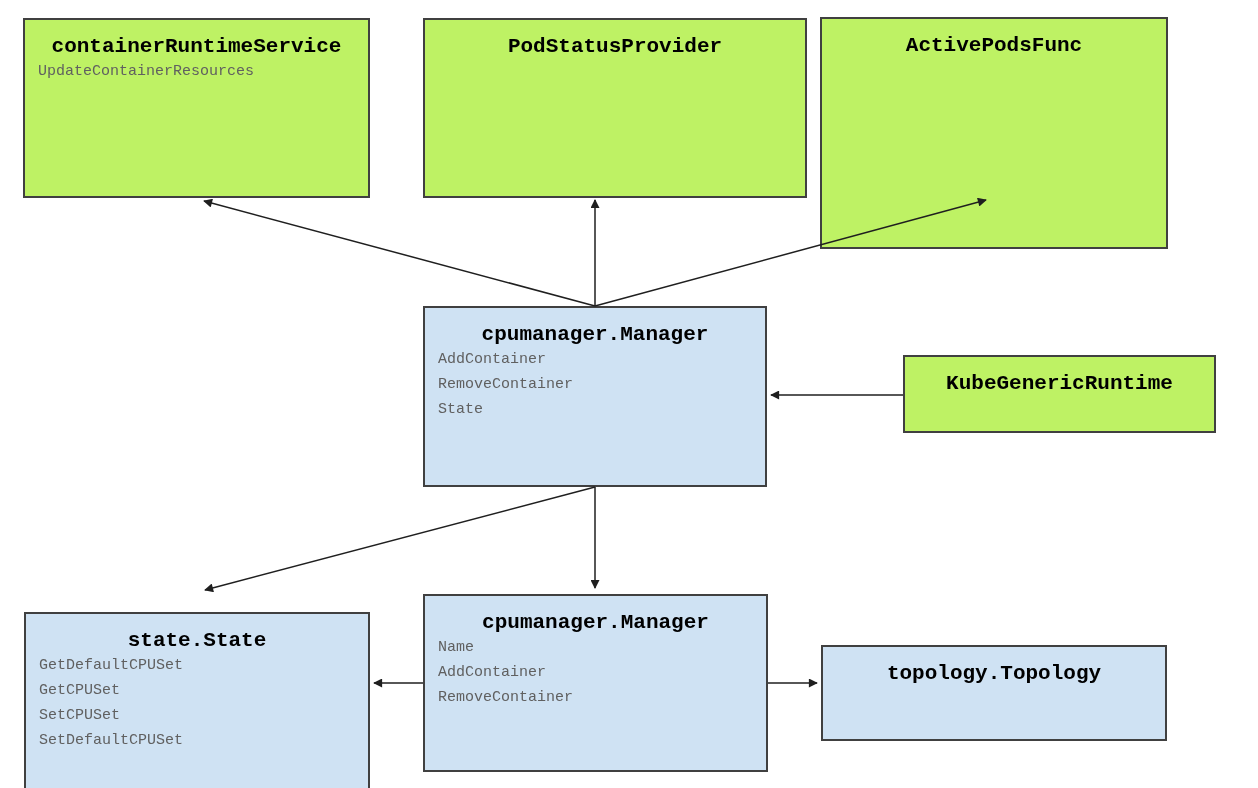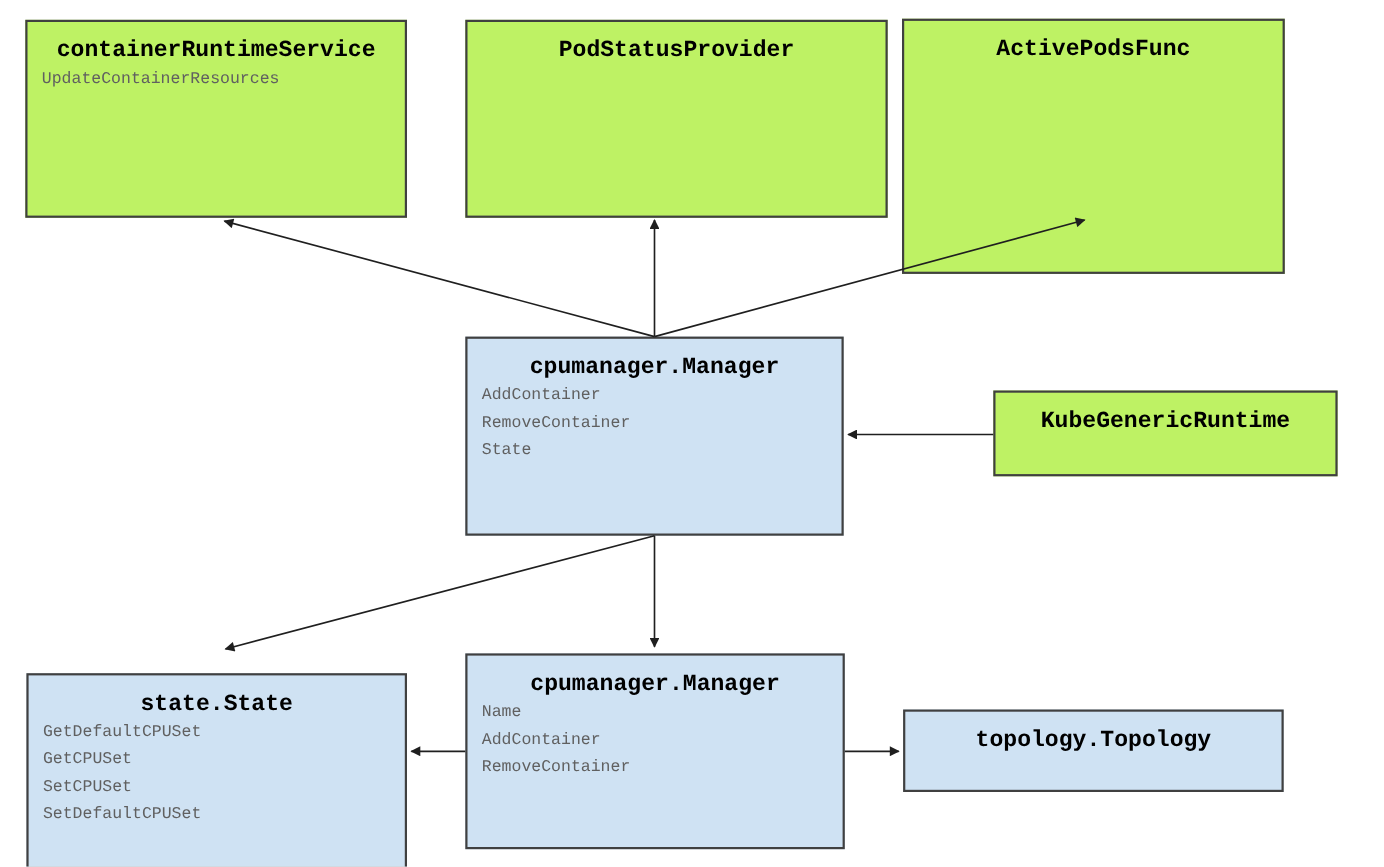--- a/index.html
+++ b/index.html
@@ -53,21 +53,21 @@
     stroke-width: 1.5;
   }
   
   #box-crs { left: 23px;  top: 18px;  width: 347px; height: 180px; }
   #box-psp { left: 423px; top: 18px;  width: 384px; height: 180px; }
   #box-apf { left: 820px; top: 17px;  width: 348px; height: 232px; }
   #box-mgr { left: 423px; top: 306px; width: 344px; height: 181px; }
   #box-kgr { left: 903px; top: 355px; width: 313px; height: 78px;  }
   #box-sst { left: 24px;  top: 612px; width: 346px; height: 178px; }
   #box-pol { left: 423px; top: 594px; width: 345px; height: 178px; }
-  #box-top { left: 821px; top: 645px; width: 346px; height: 75px;  }
+  #box-top { left: 821px; top: 645px; width: 346px; height: 96px;  }
 </style>
 </head>
 <body>
 
 <div id="canvas">
 
   <div class="box" id="box-crs">
     <div class="box-title">containerRuntimeService</div>
     <div class="methods">
       <div>UpdateContainerResources</div>

